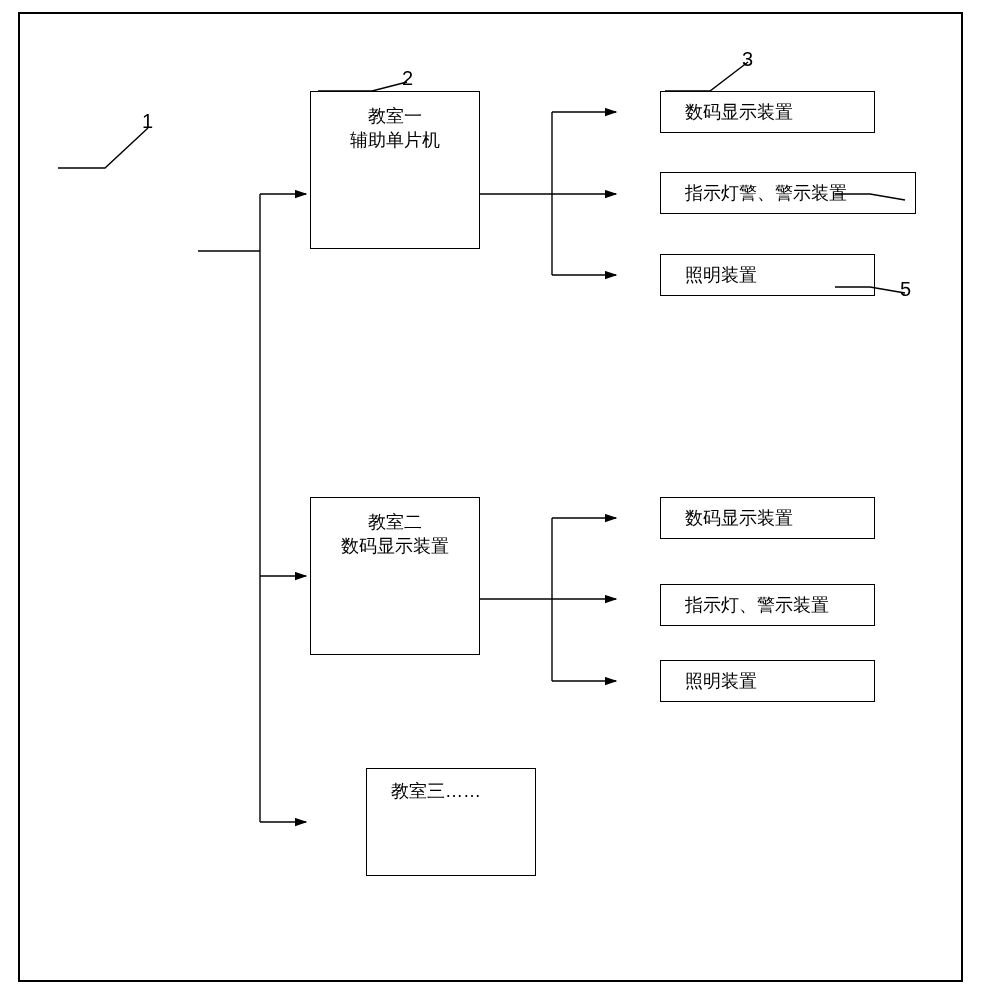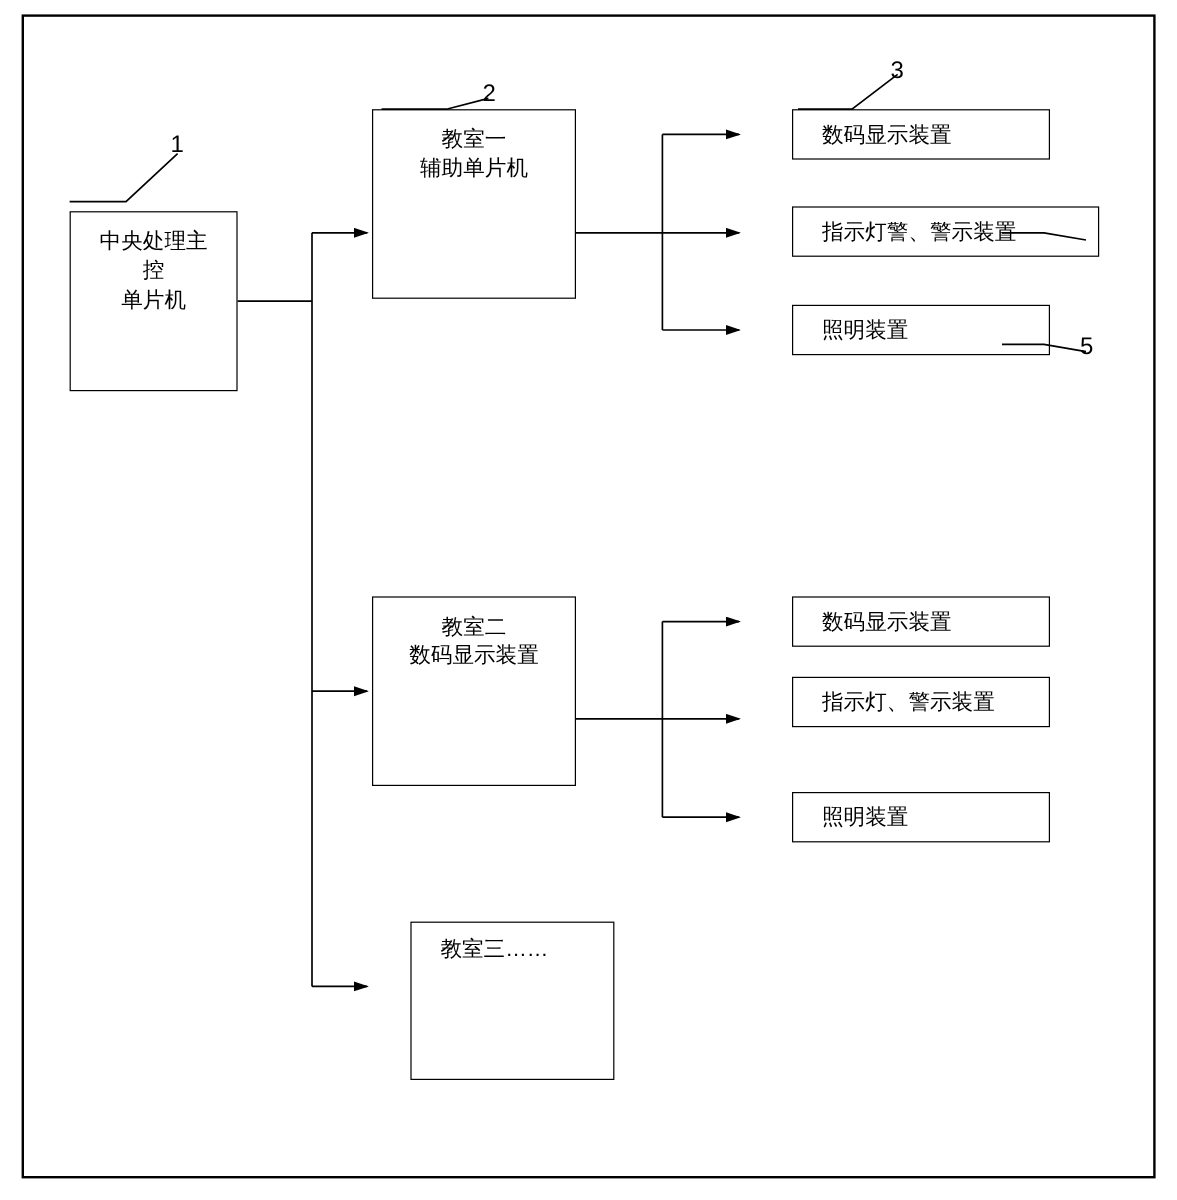--- a/index.html
+++ b/index.html
@@ -63,38 +63,36 @@
 
 <div class="page">
   <div class="outer-frame"></div>
 
   <div class="callout-num" style="left:142px; top:110px;">1</div>
   <div class="callout-num" style="left:402px; top:67px;">2</div>
   <div class="callout-num" style="left:742px; top:48px;">3</div>
   <div class="callout-num" style="left:900px; top:185px;">4</div>
   <div class="callout-num" style="left:900px; top:278px;">5</div>
 
-  <div class="box" style="left:58px;  top:176px; width:140px; height:150px; white-space:pre-line; align-items:flex-start; padding-top:12px;">中央处理主控
-单片机</div>
 
   <div class="box" style="left:310px; top:91px;  width:170px; height:158px; white-space:pre-line; align-items:flex-start; padding-top:12px;">教室一
 辅助单片机</div>
 
   <div class="box left-align" style="left:620px; top:91px;  width:215px; height:42px;">数码显示装置</div>
   <div class="box left-align" style="left:620px; top:172px; width:256px; height:42px;">指示灯警、警示装置</div>
   <div class="box left-align" style="left:620px; top:254px; width:215px; height:42px;">照明装置</div>
 
   <div class="box" style="left:310px; top:497px; width:170px; height:158px; white-space:pre-line; align-items:flex-start; padding-top:12px;">教室二
 数码显示装置</div>
 
   <div class="box left-align" style="left:620px; top:497px; width:215px; height:42px;">数码显示装置</div>
-  <div class="box left-align" style="left:620px; top:564px; width:215px; height:42px;">指示灯、警示装置</div>
+  <div class="box left-align" style="left:620px; top:584px; width:215px; height:42px;">指示灯、警示装置</div>
   <div class="box left-align" style="left:620px; top:660px; width:215px; height:42px;">照明装置</div>
 
-  <div class="box left-align top-align" style="left:302px; top:768px; width:170px; height:132px;">教室三……</div>
+  <div class="box left-align top-align" style="left:326px; top:768px; width:170px; height:108px;">教室三……</div>
 
   <svg class="wires" viewBox="0 0 981 1000">
     <defs>
       <marker id="arrow" markerWidth="10" markerHeight="10" refX="8" refY="3" orient="auto" markerUnits="strokeWidth">
         <path d="M0,0 L9,3 L0,6 Z" fill="#000"></path>
       </marker>
     </defs>
     <g stroke="#000" stroke-width="1.4" fill="none">
 
       <polyline points="148,128 105,168 58,168"></polyline>

